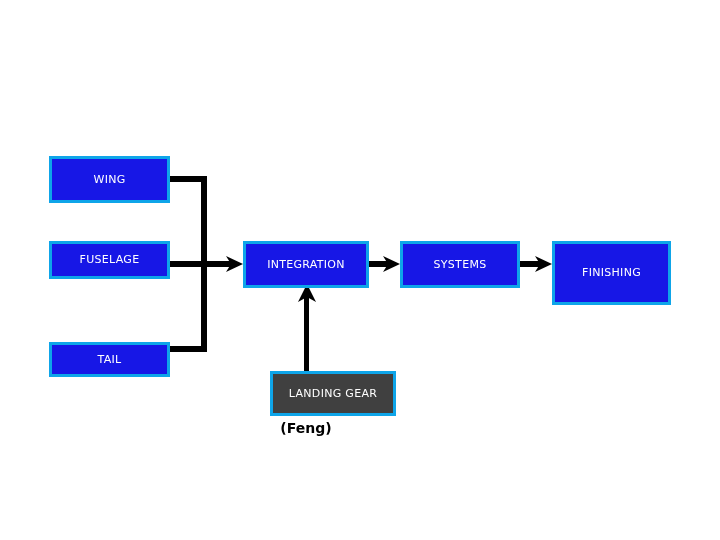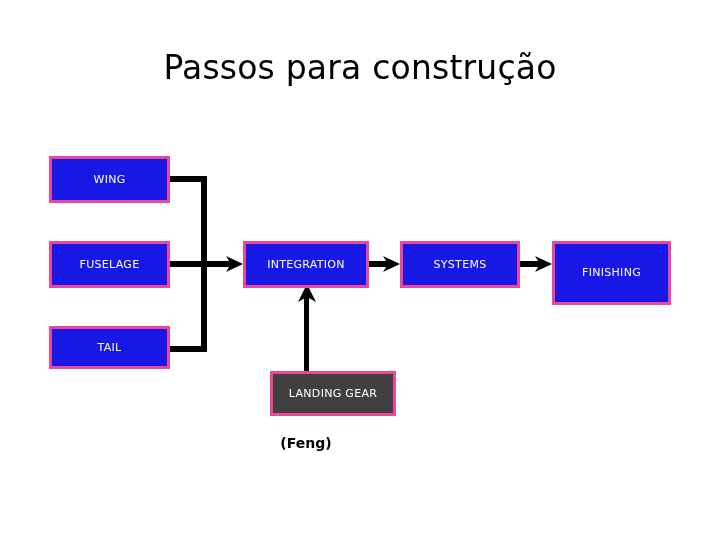--- a/index.html
+++ b/index.html
@@ -24,21 +24,21 @@
     font-size: 33px;
     font-weight: 400;
     color: #000000;
     letter-spacing: 0.2px;
     line-height: 1.1;
     white-space: nowrap;
   }
   .node {
     position: absolute;
     box-sizing: border-box;
-    border: 3px solid #ec4899;
+    border: 3px solid #0ea5e9;
     display: flex;
     align-items: center;
     justify-content: center;
     text-align: center;
     color: #ffffff;
     font-size: 11px;
     font-weight: 400;
     letter-spacing: 0.3px;
     line-height: 1.55;
     z-index: 3;
@@ -64,21 +64,20 @@
     position: absolute;
     z-index: 2;
     overflow: visible;
   }
 </style>
 </head>
 <body>
 
 <div id="slide">
 
-  <div id="title">Passos para construção</div>
 
   <div class="conn" style="left:167px; top:176px; width:40px; height:6px;"></div>
 
   <div class="conn" style="left:201px; top:176px; width:6px; height:176px;"></div>
 
   <div class="conn" style="left:167px; top:346px; width:40px; height:6px;"></div>
 
   <div class="conn" style="left:167px; top:261px; width:65px; height:6px;"></div>
   <svg class="arrowsvg" style="left:226px; top:252px;" width="20" height="24">
     <polygon points="0,4 17,12 0,20 5,12" fill="#000000"></polygon>
@@ -96,39 +95,39 @@
 
   <div class="conn" style="left:304px; top:292px; width:5px; height:80px;"></div>
   <svg class="arrowsvg" style="left:295px; top:284px;" width="24" height="22">
     <polygon points="12,0 21,18 12,13 3,18" fill="#000000"></polygon>
   </svg>
 
   <div class="node blue" style="left:49px; top:156px; width:121px; height:47px;">
     <span>WING</span>
   </div>
 
-  <div class="node blue" style="left:49px; top:241px; width:121px; height:47px;">
+  <div class="node blue" style="left:49px; top:241px; width:121px; height:38px;">
     <span>FUSELAGE</span>
   </div>
 
-  <div class="node blue" style="left:49px; top:326px; width:121px; height:43px;text-align:center;">
+  <div class="node blue" style="left:49px; top:342px; width:121px; height:35px;text-align:center;">
     <span>TAIL</span>
   </div>
 
   <div class="node blue" style="left:243px; top:241px; width:126px; height:47px;">
     <span>INTEGRATION</span>
   </div>
 
   <div class="node blue" style="left:400px; top:241px; width:120px; height:47px;">
     <span>SYSTEMS</span>
   </div>
 
   <div class="node blue" style="left:552px; top:241px; width:119px; height:64px;">
     <span>FINISHING</span>
   </div>
 
   <div class="node gray" style="left:243px; top:371px; width:126px; height:45px;">
     <span>LANDING GEAR</span>
   </div>
 
-  <div class="note" style="left:243px; top:435px; width:126px;">(Feng)</div>
+  <div class="note" style="left:243px; top:420px; width:126px;">(Feng)</div>
 
 </div>
 
 </body></html>

